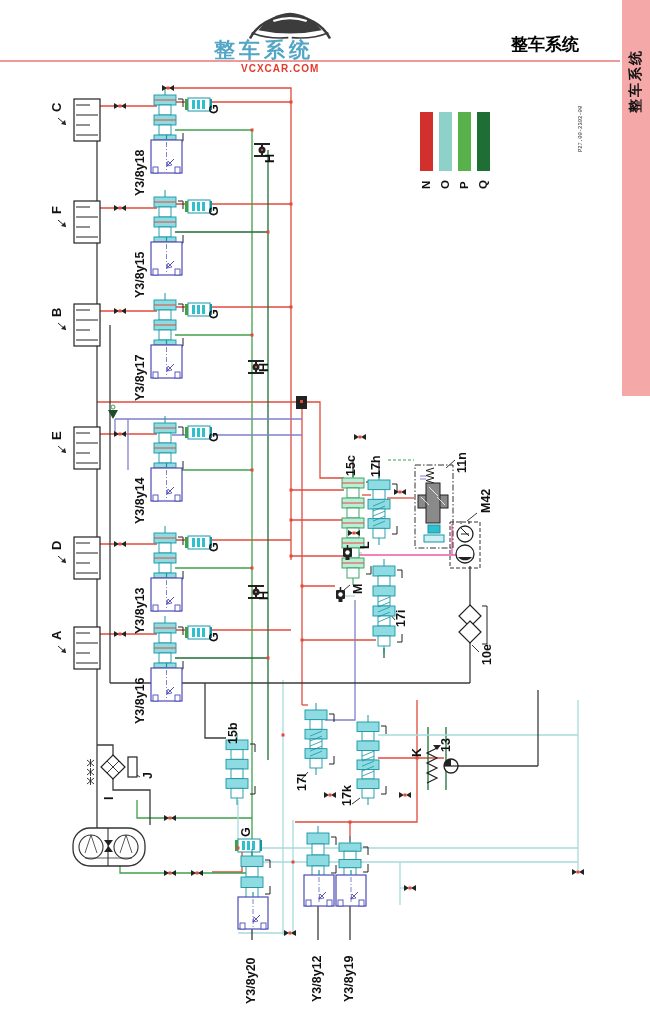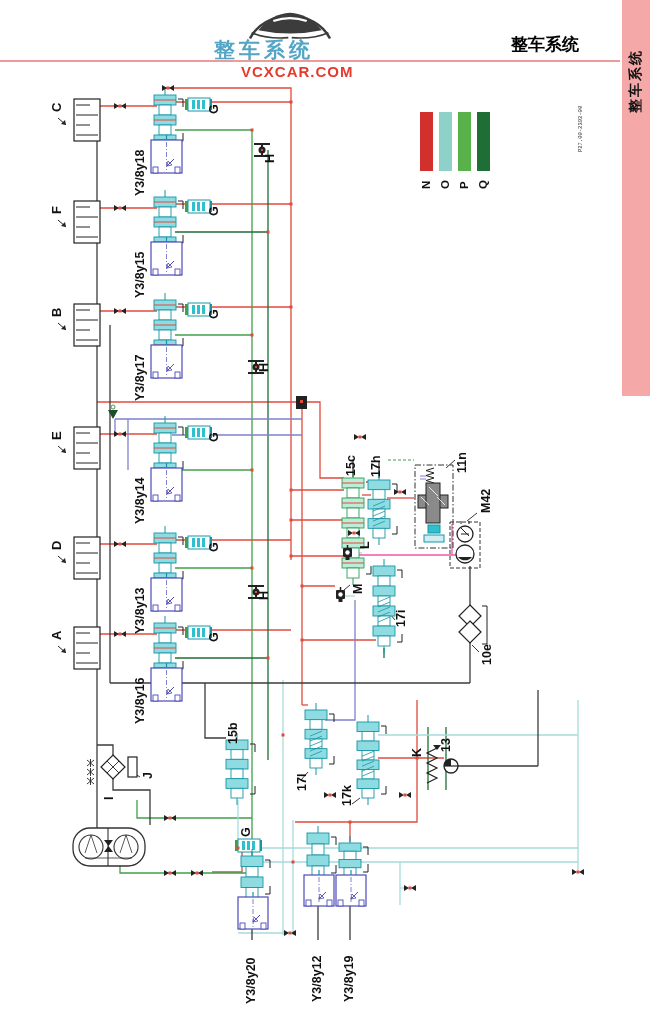--- a/index.html
+++ b/index.html
@@ -3,21 +3,21 @@
 <meta charset="utf-8">
 <style>
   html,body{margin:0;padding:0;background:#fff;}
   .page{position:relative;width:650px;height:1036px;background:#fff;overflow:hidden;
         font-family:"Liberation Sans",sans-serif;}
   .abs{position:absolute;}
   .rot{position:absolute;transform:rotate(-90deg);transform-origin:0 0;white-space:nowrap;
        font-weight:bold;color:#111;line-height:1;}
   .hz{position:absolute;white-space:nowrap;line-height:1;}
   .logo-title{font-size:21px;font-weight:bold;color:#53a5c6;letter-spacing:4px;}
-  .logo-site{font-size:15px;font-weight:bold;color:#e43b2e;letter-spacing:1px;}
+  .logo-site{font-size:10px;font-weight:bold;color:#e43b2e;letter-spacing:1px;}
   .page-title{font-size:17px;font-weight:bold;color:#000;}
   .rule{position:absolute;left:0;top:60px;width:620px;height:2px;background:#ec9a9a;}
   .side-tab{position:absolute;left:622px;top:0;width:28px;height:396px;background:#f5a8a8;}
   .legend-bar{position:absolute;width:13px;height:59px;top:112px;}
   .doc-num{font-family:"Liberation Mono",monospace;font-weight:normal;font-size:5.5px;color:#222;}
   svg{position:absolute;left:0;top:0;}
 </style>
 </head>
 <body>
 

